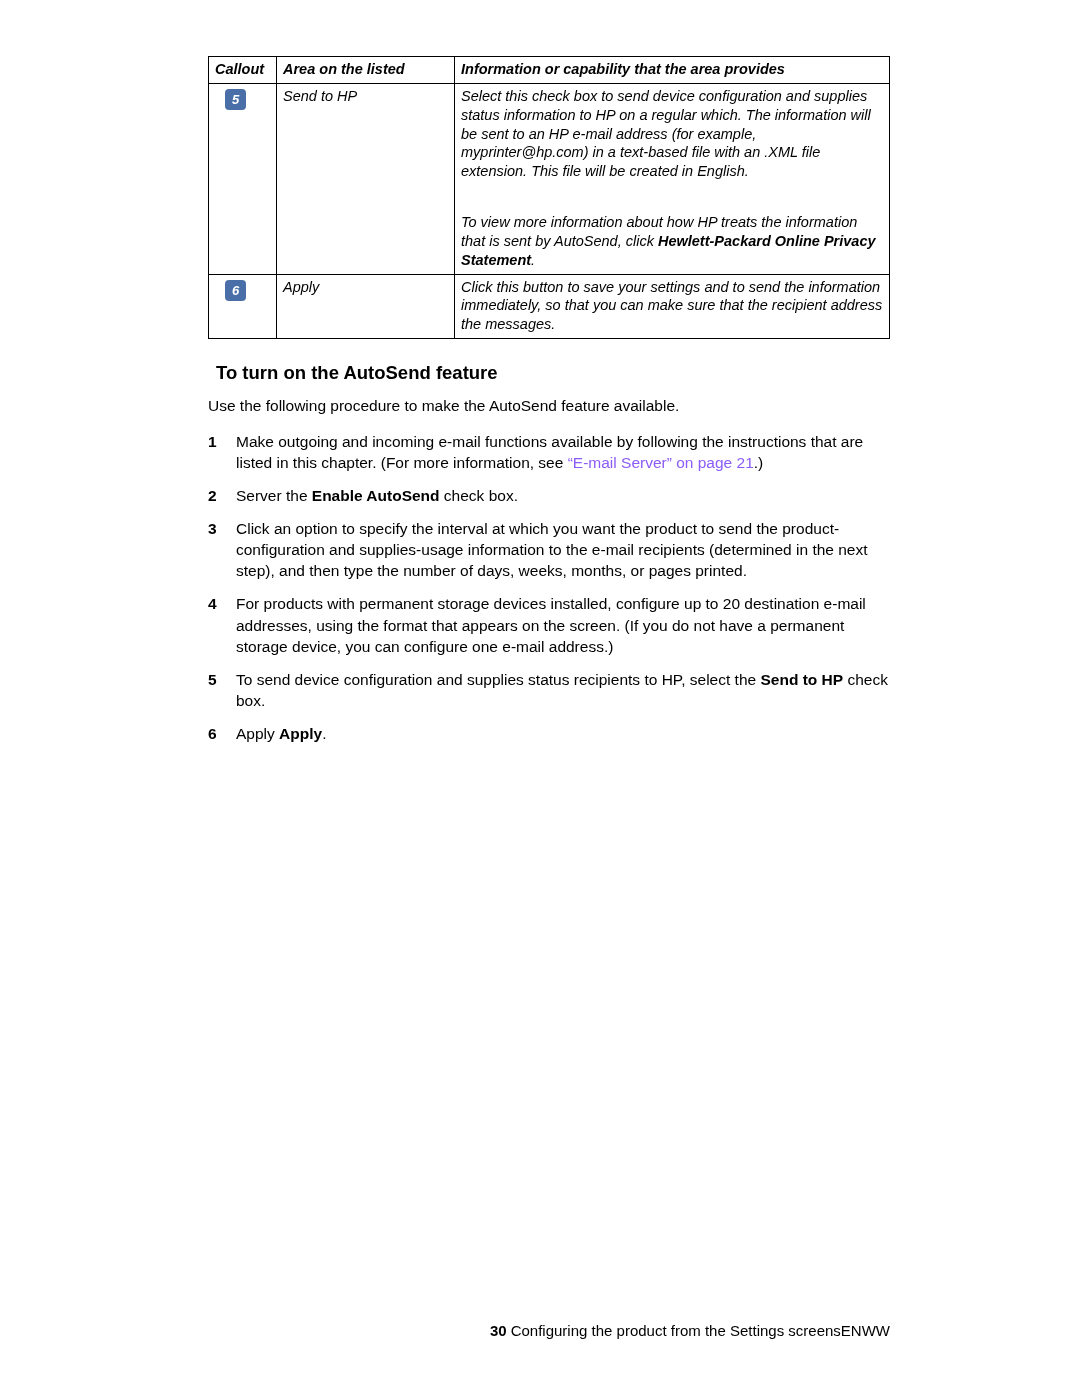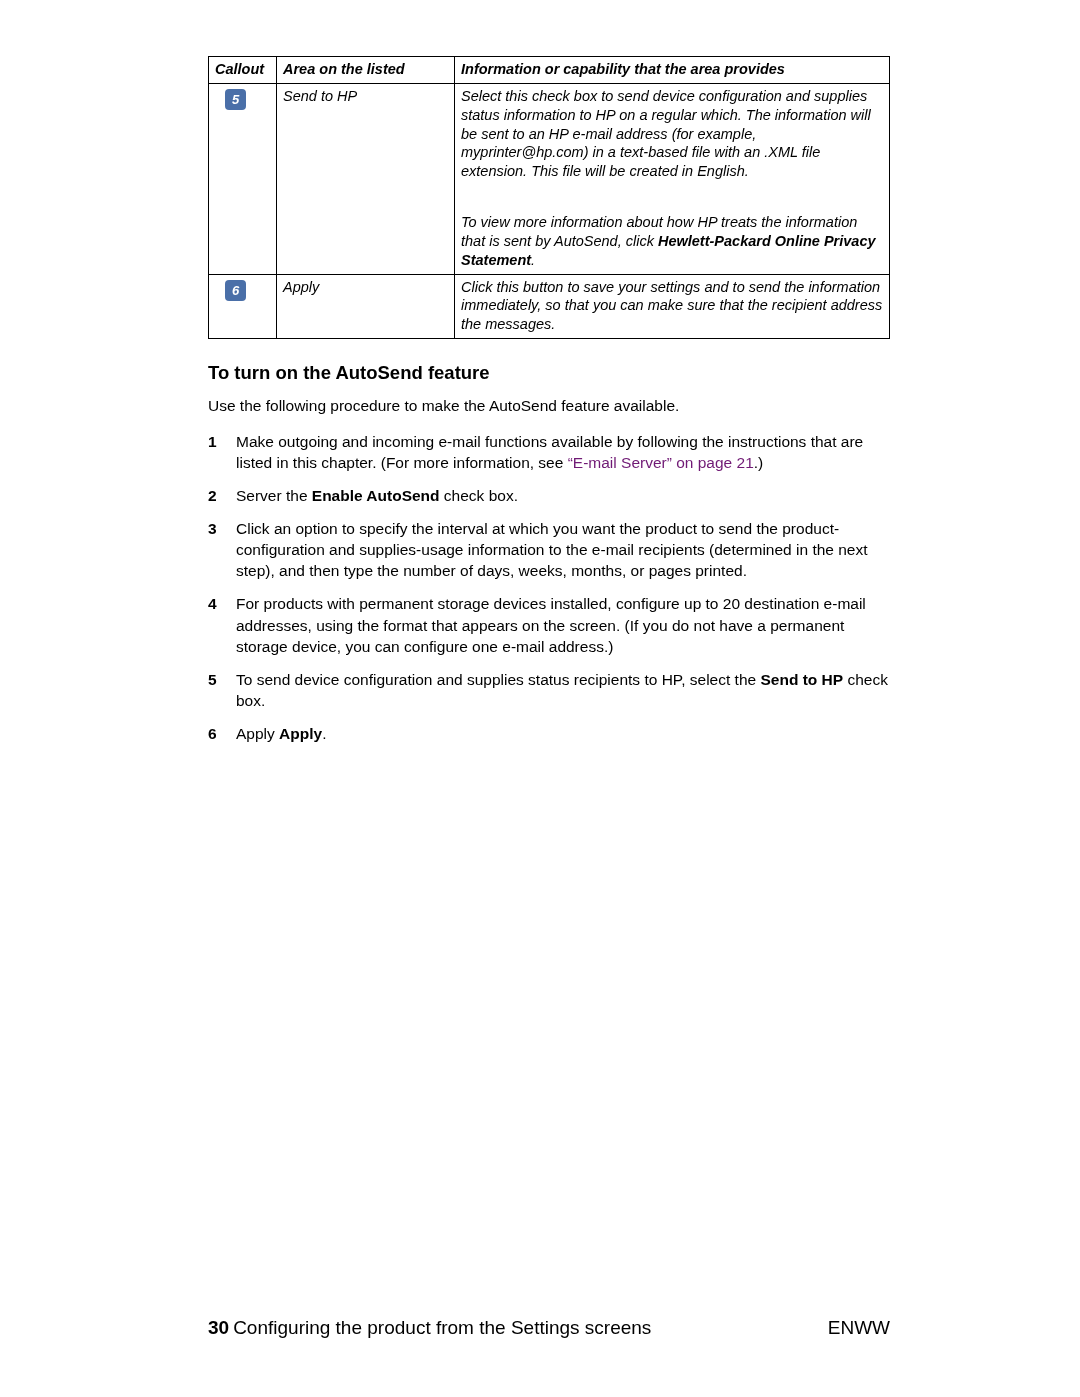--- a/index.html
+++ b/index.html
@@ -48,20 +48,21 @@
       line-height: 21px;
       font-size: 13px;
       font-weight: bold;
       margin-left: 10px;
       margin-top: 2px;
     }
     h2.section-heading {
       font-size: 18.5px;
       font-weight: bold;
       margin-bottom: 10px;
+      margin-left: 8px;
     }
     p.intro {
       margin-bottom: 14px;
     }
     ol.steps {
       list-style: none;
       counter-reset: step;
     }
     ol.steps > li {
       position: relative;
@@ -71,31 +72,31 @@
     }
     ol.steps > li::before {
       counter-increment: step;
       content: counter(step);
       position: absolute;
       left: 0;
       top: 0;
       font-weight: bold;
     }
     .link-ref {
-      color: #701a75;
+      color: #8b5cf6;
     }
     .bold { font-weight: bold; }
     .footer {
       position: absolute;
       bottom: 56px;
       left: 208px;
       right: 190px;
       display: flex;
-      justify-content: space-between;
-      font-size: 19px;
+      justify-content: flex-end;
+      font-size: 15px;
     }
     .footer .page-num {
       font-weight: bold;
       margin-right: 4px;
     }
     .cell-para { margin-top: 32px; }
   </style>
 </head>
 <body>
 

